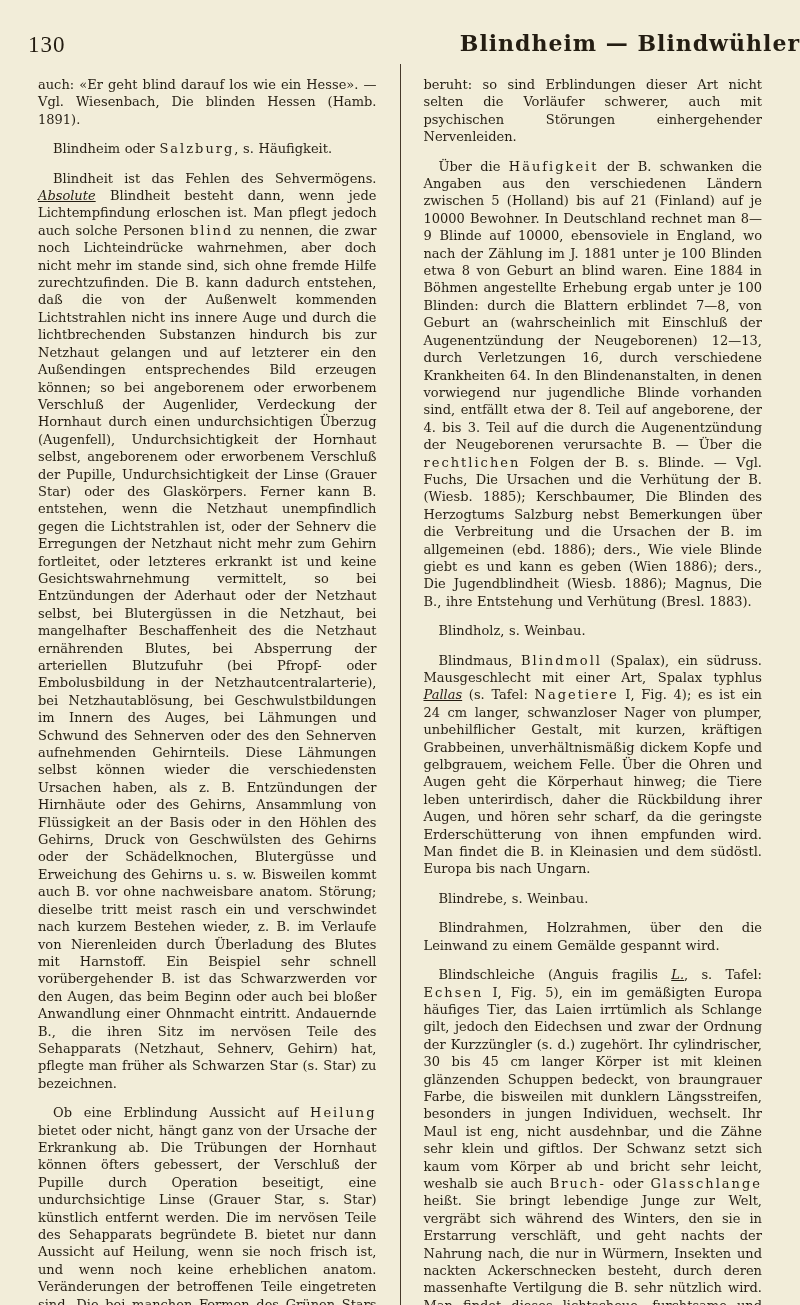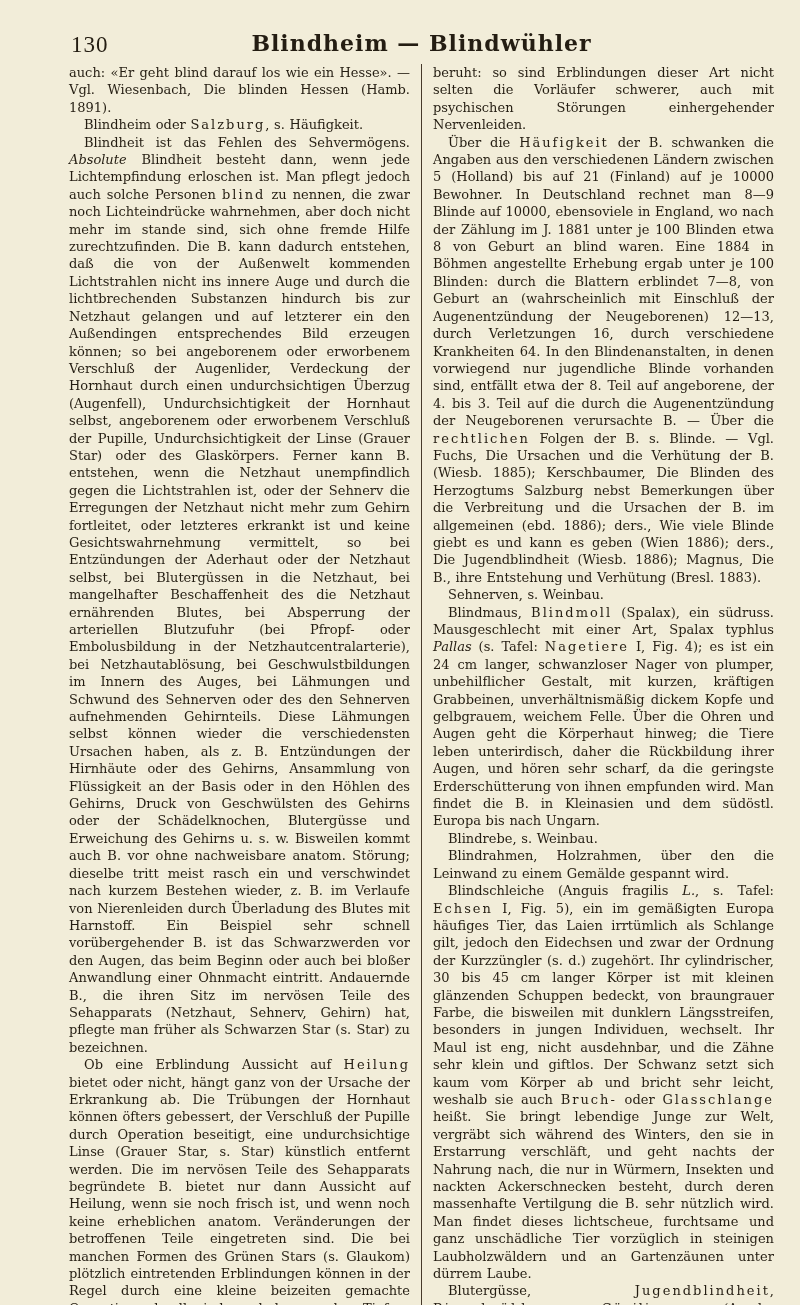--- a/index.html
+++ b/index.html
@@ -12,38 +12,37 @@
     background: #f2edd9;
     color: #241d12;
     font-family: "DejaVu Serif", serif;
     overflow: hidden;
   }
   .page {
     position: relative;
     width: 800px;
     height: 1305px;
     box-sizing: border-box;
-    padding-left: 43px;
   }
   .page-header {
     position: relative;
     height: 58px;
     padding-top: 30px;
     box-sizing: border-box;
   }
   .page-number {
     position: absolute;
     left: 28px;
     top: 32px;
     font-family: "Liberation Serif", serif;
     font-size: 23px;
     letter-spacing: 1px;
   }
   .header-title {
-    text-align: center;
+    text-align: right;
     font-size: 22px;
     font-weight: bold;
     letter-spacing: 1px;
   }
   .columns {
     display: flex;
     padding: 6px 26px 0 26px;
     box-sizing: border-box;
   }
   .col {
@@ -51,53 +50,53 @@
     min-width: 0;
   }
   .col-left {
     padding-right: 11px;
     border-right: 1px solid #46392a;
   }
   .col-right {
     padding-left: 11px;
   }
   .para {
-    margin: 0;
+    margin: 12px;
     font-size: 13px;
     line-height: 17.4px;
     text-align: justify;
     text-indent: 15px;
     word-spacing: 0.5px;
   }
   .para.no-indent {
     text-indent: 0;
   }
   .seg-b { font-weight: normal; }
   .seg-sp { letter-spacing: 2px; }
-  .seg-i { font-style: italic; }
+  .seg-i { font-style: italic; text-decoration: underline; }
 </style>
 </head>
 <body>
 
 <div class="page">
   <div class="page-header">
     <span class="page-number">130</span>
     <div class="header-title">Blindheim — Blindwühler</div>
   </div>
   <div class="columns">
     <div class="col col-left">
         <p class="para no-indent"><span>auch: «Er geht blind darauf los wie ein Hesse». — Vgl. Wiesenbach, Die blinden Hessen (Hamb. 1891).</span></p>
         <p class="para"><span class="seg-b">Blindheim</span><span> oder </span><span class="seg-sp">Salzburg</span><span>, s. Häufigkeit.</span></p>
         <p class="para"><span class="seg-b">Blindheit</span><span> ist das Fehlen des Sehvermögens. </span><span class="seg-i">Absolute</span><span> Blindheit besteht dann, wenn jede Lichtempfindung erloschen ist. Man pflegt jedoch auch solche Personen </span><span class="seg-sp">blind</span><span> zu nennen, die zwar noch Lichteindrücke wahrnehmen, aber doch nicht mehr im stande sind, sich ohne fremde Hilfe zurechtzufinden. Die B. kann dadurch entstehen, daß die von der Außenwelt kommenden Lichtstrahlen nicht ins innere Auge und durch die lichtbrechenden Substanzen hindurch bis zur Netzhaut gelangen und auf letzterer ein den Außendingen entsprechendes Bild erzeugen können; so bei angeborenem oder erworbenem Verschluß der Augenlider, Verdeckung der Hornhaut durch einen undurchsichtigen Überzug (Augenfell), Undurchsichtigkeit der Hornhaut selbst, angeborenem oder erworbenem Verschluß der Pupille, Undurchsichtigkeit der Linse (Grauer Star) oder des Glaskörpers. Ferner kann B. entstehen, wenn die Netzhaut unempfindlich gegen die Lichtstrahlen ist, oder der Sehnerv die Erregungen der Netzhaut nicht mehr zum Gehirn fortleitet, oder letzteres erkrankt ist und keine Gesichtswahrnehmung vermittelt, so bei Entzündungen der Aderhaut oder der Netzhaut selbst, bei Blutergüssen in die Netzhaut, bei mangelhafter Beschaffenheit des die Netzhaut ernährenden Blutes, bei Absperrung der arteriellen Blutzufuhr (bei Pfropf- oder Embolusbildung in der Netzhautcentralarterie), bei Netzhautablösung, bei Geschwulstbildungen im Innern des Auges, bei Lähmungen und Schwund des Sehnerven oder des den Sehnerven aufnehmenden Gehirnteils. Diese Lähmungen selbst können wieder die verschiedensten Ursachen haben, als z. B. Entzündungen der Hirnhäute oder des Gehirns, Ansammlung von Flüssigkeit an der Basis oder in den Höhlen des Gehirns, Druck von Geschwülsten des Gehirns oder der Schädelknochen, Blutergüsse und Erweichung des Gehirns u. s. w. Bisweilen kommt auch B. vor ohne nachweisbare anatom. Störung; dieselbe tritt meist rasch ein und verschwindet nach kurzem Bestehen wieder, z. B. im Verlaufe von Nierenleiden durch Überladung des Blutes mit Harnstoff. Ein Beispiel sehr schnell vorübergehender B. ist das Schwarzwerden vor den Augen, das beim Beginn oder auch bei bloßer Anwandlung einer Ohnmacht eintritt. Andauernde B., die ihren Sitz im nervösen Teile des Sehapparats (Netzhaut, Sehnerv, Gehirn) hat, pflegte man früher als Schwarzen Star (s. Star) zu bezeichnen.</span></p>
         <p class="para"><span>Ob eine Erblindung Aussicht auf </span><span class="seg-sp">Heilung</span><span> bietet oder nicht, hängt ganz von der Ursache der Erkrankung ab. Die Trübungen der Hornhaut können öfters gebessert, der Verschluß der Pupille durch Operation beseitigt, eine undurchsichtige Linse (Grauer Star, s. Star) künstlich entfernt werden. Die im nervösen Teile des Sehapparats begründete B. bietet nur dann Aussicht auf Heilung, wenn sie noch frisch ist, und wenn noch keine erheblichen anatom. Veränderungen der betroffenen Teile eingetreten sind. Die bei manchen Formen des Grünen Stars (s. Glaukom) plötzlich eintretenden Erblindungen können in der Regel durch eine kleine beizeiten gemachte Operation schnell wieder gehoben werden. Tiefere Erkrankungen der nervösen Centralorgane, des Rückenmarks und Gehirns, komplizieren sich nicht allein, sondern beginnen auch zuweilen mit jener Form der Erblindung, die auf einem Schwund der Sehnerven</span></p>
       </div>
     <div class="col col-right">
         <p class="para no-indent"><span>beruht: so sind Erblindungen dieser Art nicht selten die Vorläufer schwerer, auch mit psychischen Störungen einhergehender Nervenleiden.</span></p>
         <p class="para"><span>Über die </span><span class="seg-sp">Häufigkeit</span><span> der B. schwanken die Angaben aus den verschiedenen Ländern zwischen 5 (Holland) bis auf 21 (Finland) auf je 10000 Bewohner. In Deutschland rechnet man 8—9 Blinde auf 10000, ebensoviele in England, wo nach der Zählung im J. 1881 unter je 100 Blinden etwa 8 von Geburt an blind waren. Eine 1884 in Böhmen angestellte Erhebung ergab unter je 100 Blinden: durch die Blattern erblindet 7—8, von Geburt an (wahrscheinlich mit Einschluß der Augenentzündung der Neugeborenen) 12—13, durch Verletzungen 16, durch verschiedene Krankheiten 64. In den Blindenanstalten, in denen vorwiegend nur jugendliche Blinde vorhanden sind, entfällt etwa der 8. Teil auf angeborene, der 4. bis 3. Teil auf die durch die Augenentzündung der Neugeborenen verursachte B. — Über die </span><span class="seg-sp">rechtlichen</span><span> Folgen der B. s. Blinde. — Vgl. Fuchs, Die Ursachen und die Verhütung der B. (Wiesb. 1885); Kerschbaumer, Die Blinden des Herzogtums Salzburg nebst Bemerkungen über die Verbreitung und die Ursachen der B. im allgemeinen (ebd. 1886); ders., Wie viele Blinde giebt es und kann es geben (Wien 1886); ders., Die Jugendblindheit (Wiesb. 1886); Magnus, Die B., ihre Entstehung und Verhütung (Bresl. 1883).</span></p>
-        <p class="para"><span class="seg-b">Sehnerven,</span><span> s. Weinbau.</span></p>
+        <p class="para"><span class="seg-b">Blindholz,</span><span> s. Weinbau.</span></p>
         <p class="para"><span class="seg-b">Blindmaus,</span><span> </span><span class="seg-sp">Blindmoll</span><span> (Spalax), ein südruss. Mausgeschlecht mit einer Art, Spalax typhlus </span><span class="seg-i">Pallas</span><span> (s. Tafel: </span><span class="seg-sp">Nagetiere</span><span> I, Fig. 4); es ist ein 24 cm langer, schwanzloser Nager von plumper, unbehilflicher Gestalt, mit kurzen, kräftigen Grabbeinen, unverhältnismäßig dickem Kopfe und gelbgrauem, weichem Felle. Über die Ohren und Augen geht die Körperhaut hinweg; die Tiere leben unterirdisch, daher die Rückbildung ihrer Augen, und hören sehr scharf, da die geringste Erderschütterung von ihnen empfunden wird. Man findet die B. in Kleinasien und dem südöstl. Europa bis nach Ungarn.</span></p>
         <p class="para"><span class="seg-b">Blindrebe,</span><span> s. Weinbau.</span></p>
         <p class="para"><span class="seg-b">Blindrahmen,</span><span> Holzrahmen, über den die Leinwand zu einem Gemälde gespannt wird.</span></p>
         <p class="para"><span class="seg-b">Blindschleiche</span><span> (Anguis fragilis </span><span class="seg-i">L.</span><span>, s. Tafel: </span><span class="seg-sp">Echsen</span><span> I, Fig. 5), ein im gemäßigten Europa häufiges Tier, das Laien irrtümlich als Schlange gilt, jedoch den Eidechsen und zwar der Ordnung der Kurzzüngler (s. d.) zugehört. Ihr cylindrischer, 30 bis 45 cm langer Körper ist mit kleinen glänzenden Schuppen bedeckt, von braungrauer Farbe, die bisweilen mit dunklern Längsstreifen, besonders in jungen Individuen, wechselt. Ihr Maul ist eng, nicht ausdehnbar, und die Zähne sehr klein und giftlos. Der Schwanz setzt sich kaum vom Körper ab und bricht sehr leicht, weshalb sie auch </span><span class="seg-sp">Bruch-</span><span> oder </span><span class="seg-sp">Glasschlange</span><span> heißt. Sie bringt lebendige Junge zur Welt, vergräbt sich während des Winters, den sie in Erstarrung verschläft, und geht nachts der Nahrung nach, die nur in Würmern, Insekten und nackten Ackerschnecken besteht, durch deren massenhafte Vertilgung die B. sehr nützlich wird. Man findet dieses lichtscheue, furchtsame und ganz unschädliche Tier vorzüglich in steinigen Laubholzwäldern und an Gartenzäunen unter dürrem Laube.</span></p>
         <p class="para"><span class="seg-b">Blutergüsse,</span><span> </span><span class="seg-sp">Jugendblindheit</span><span>, </span><span class="seg-sp">Ringelwühler</span><span>, </span><span class="seg-sp">Cöcilien</span><span> (Apoda. Gymnophiona), eine sehr merkwürdige Ordnung von Amphibien, im Aussehen nebst eher an Regenwürmer als an Wirbeltiere</span></p>
       </div>
   </div>
 </div>
 
 </body></html>

